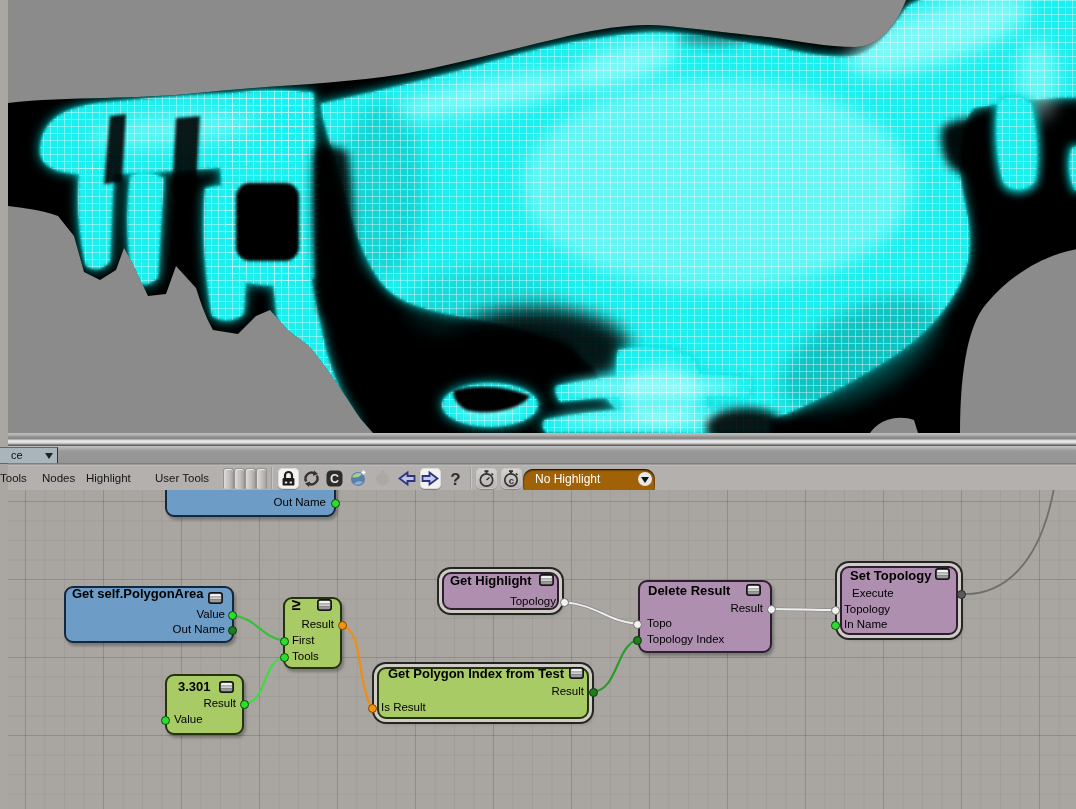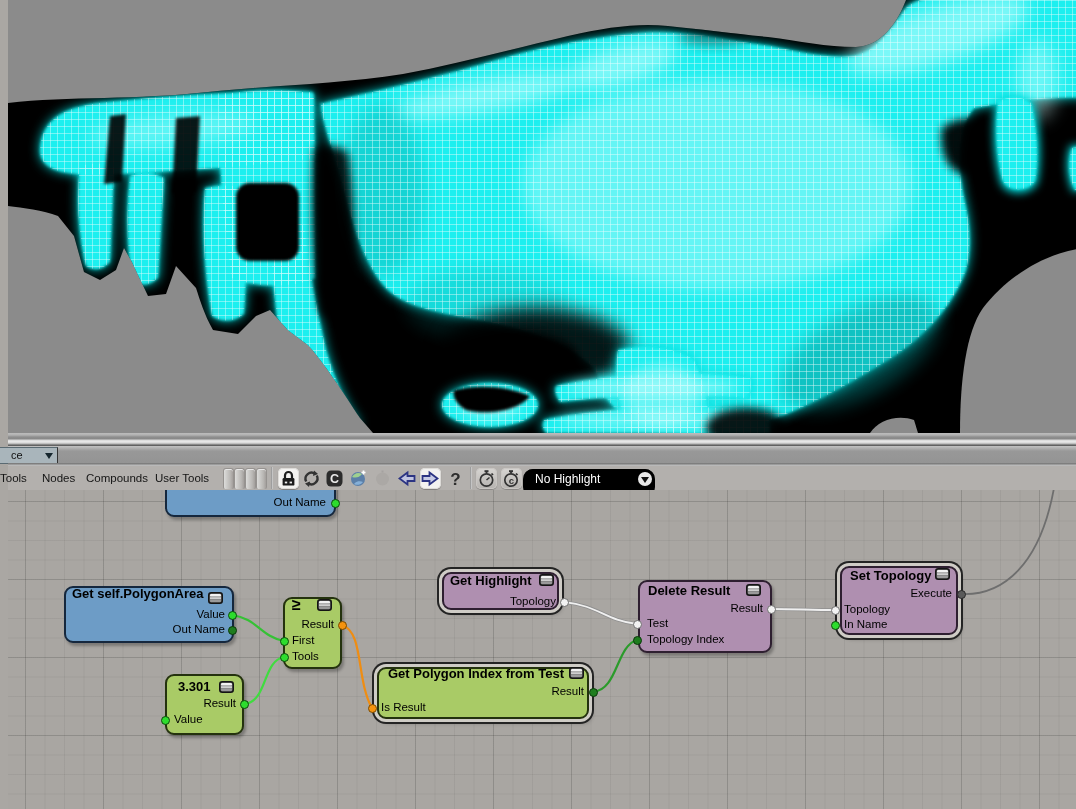--- a/index.html
+++ b/index.html
@@ -16,21 +16,21 @@
 
 #menubar{position:absolute;top:466px;left:0;width:1076px;height:24px;background:#b3b0ad;}
 .mi{position:absolute;top:5.5px;font-size:11.5px;color:#151515;}
 .grip{position:absolute;top:2px;width:9px;height:20px;border-radius:3px 3px 2px 2px;
  background:linear-gradient(90deg,#dcdcda,#b9b7b4 70%,#a39f9c);box-shadow:inset 0 1px 0 #e8e8e8;border:1px solid #969390;border-bottom:none;}
 .vsep{position:absolute;top:1px;width:2px;height:22px;background:linear-gradient(90deg,#8a8a8a,#d8d8d8);}
 .btn{position:absolute;top:2px;width:21px;height:21px;border-radius:5px;}
 .btn.raised{background:linear-gradient(#d8d6d3,#b5b2af);box-shadow:inset 0 0 0 1px #c9c6c3, 0 1px 1px rgba(0,0,0,.25);}
 .btn.lit{background:#f3f2f0;box-shadow:inset 0 0 0 1px #dddbd8, 0 1px 1px rgba(0,0,0,.3);}
 .btn svg{position:absolute;left:0;top:0;}
-#nohl{position:absolute;top:3px;left:515px;width:132px;height:28px;background:#000000;border-radius:10px;box-shadow:0 1px 0 rgba(255,255,255,.35), inset 0 1px 2px #000;}
+#nohl{position:absolute;top:3px;left:515px;width:132px;height:28px;background:#a16207;border-radius:10px;box-shadow:0 1px 0 rgba(255,255,255,.35), inset 0 1px 2px #000;}
 #nohl .t{position:absolute;left:12px;top:2.5px;font-size:12px;color:#fff;}
 #nohl .c{position:absolute;right:3px;top:3px;width:14px;height:14px;border-radius:50%;background:#e8e8e8;}
 #nohl .c:after{content:"";position:absolute;left:3px;top:5px;border-left:4px solid transparent;border-right:4px solid transparent;border-top:6px solid #111;}
 
 #graph{position:absolute;top:490px;left:0;width:1076px;height:319px;background-color:#a9a6a2;
  background-image:
   linear-gradient(90deg,rgba(40,40,40,.14) 1px,transparent 1px),
   linear-gradient(rgba(40,40,40,.14) 1px,transparent 1px),
   linear-gradient(90deg,rgba(60,60,60,.08) 1px,transparent 1px),
   linear-gradient(rgba(60,60,60,.08) 1px,transparent 1px);
@@ -170,21 +170,21 @@
 <div id="split"></div>
 <div id="bar1"></div>
 <div id="combo">
       <span class="t">ce</span>
       <span class="ar"></span>
     </div>
 <div id="sep1"></div>
 <div id="menubar">
 <span class="mi" style="left:-8px">Tools</span>
 <span class="mi" style="left:34px">Nodes</span>
-<span class="mi" style="left:78px">Compounds</span>
+<span class="mi" style="left:78px">Highlight</span>
 <span class="mi" style="left:147px">User Tools</span>
 <span class="grip" style="left:215px"></span>
 <span class="grip" style="left:226px"></span>
 <span class="grip" style="left:237px"></span>
 <span class="grip" style="left:248px"></span>
 <span class="vsep" style="left:263px"></span>
 <span class="btn lit" style="left:270px">
         <svg width="21" height="21" viewBox="0 0 21 21">
           <path d="M7 10 V7.5 a3.5 3.5 0 0 1 7 0 V10" fill="none" stroke="#1c1c1c" stroke-width="2.2"></path>
           <rect x="4.6" y="10" width="11.8" height="7.6" rx="1.2" fill="#1c1c1c"></rect>
@@ -333,23 +333,23 @@
 <span class="pl" style="left:117px;top:133px;width:100px;text-align:right">Out Name</span>
 <span class="pl" style="left:128px;top:207px;width:100px;text-align:right">Result</span>
 <span class="pl" style="left:166px;top:223px">Value</span>
 <span class="pl" style="left:226px;top:128px;width:100px;text-align:right">Result</span>
 <span class="pl" style="left:284px;top:144px">First</span>
 <span class="pl" style="left:284px;top:160px">Tools</span>
 <span class="pl" style="left:448px;top:105px;width:100px;text-align:right">Topology</span>
 <span class="pl" style="left:476px;top:195px;width:100px;text-align:right">Result</span>
 <span class="pl" style="left:373px;top:211px">Is Result</span>
 <span class="pl" style="left:655px;top:112px;width:100px;text-align:right">Result</span>
-<span class="pl" style="left:639px;top:127px">Test</span>
+<span class="pl" style="left:639px;top:127px">Topo</span>
 <span class="pl" style="left:639px;top:143px">Topology Index</span>
-<span class="pl" style="left:844px;top:97px;width:100px;text-align:right">Execute</span>
+<span class="pl" style="left:844px;top:97px;width:100px;">Execute</span>
 <span class="pl" style="left:836px;top:113px">Topology</span>
 <span class="pl" style="left:836px;top:128px">In Name</span>
 <span class="dot dg" style="left:322.5px;top:8.5px"></span>
 <span class="dot dg" style="left:219.5px;top:120.5px"></span>
 <span class="dot dk" style="left:219.5px;top:135.5px"></span>
 <span class="dot dg" style="left:231.5px;top:209.5px"></span>
 <span class="dot dg" style="left:152.5px;top:225.5px"></span>
 <span class="dot do" style="left:329.5px;top:130.5px"></span>
 <span class="dot dg" style="left:271.5px;top:146.5px"></span>
 <span class="dot dg" style="left:271.5px;top:162.5px"></span>

